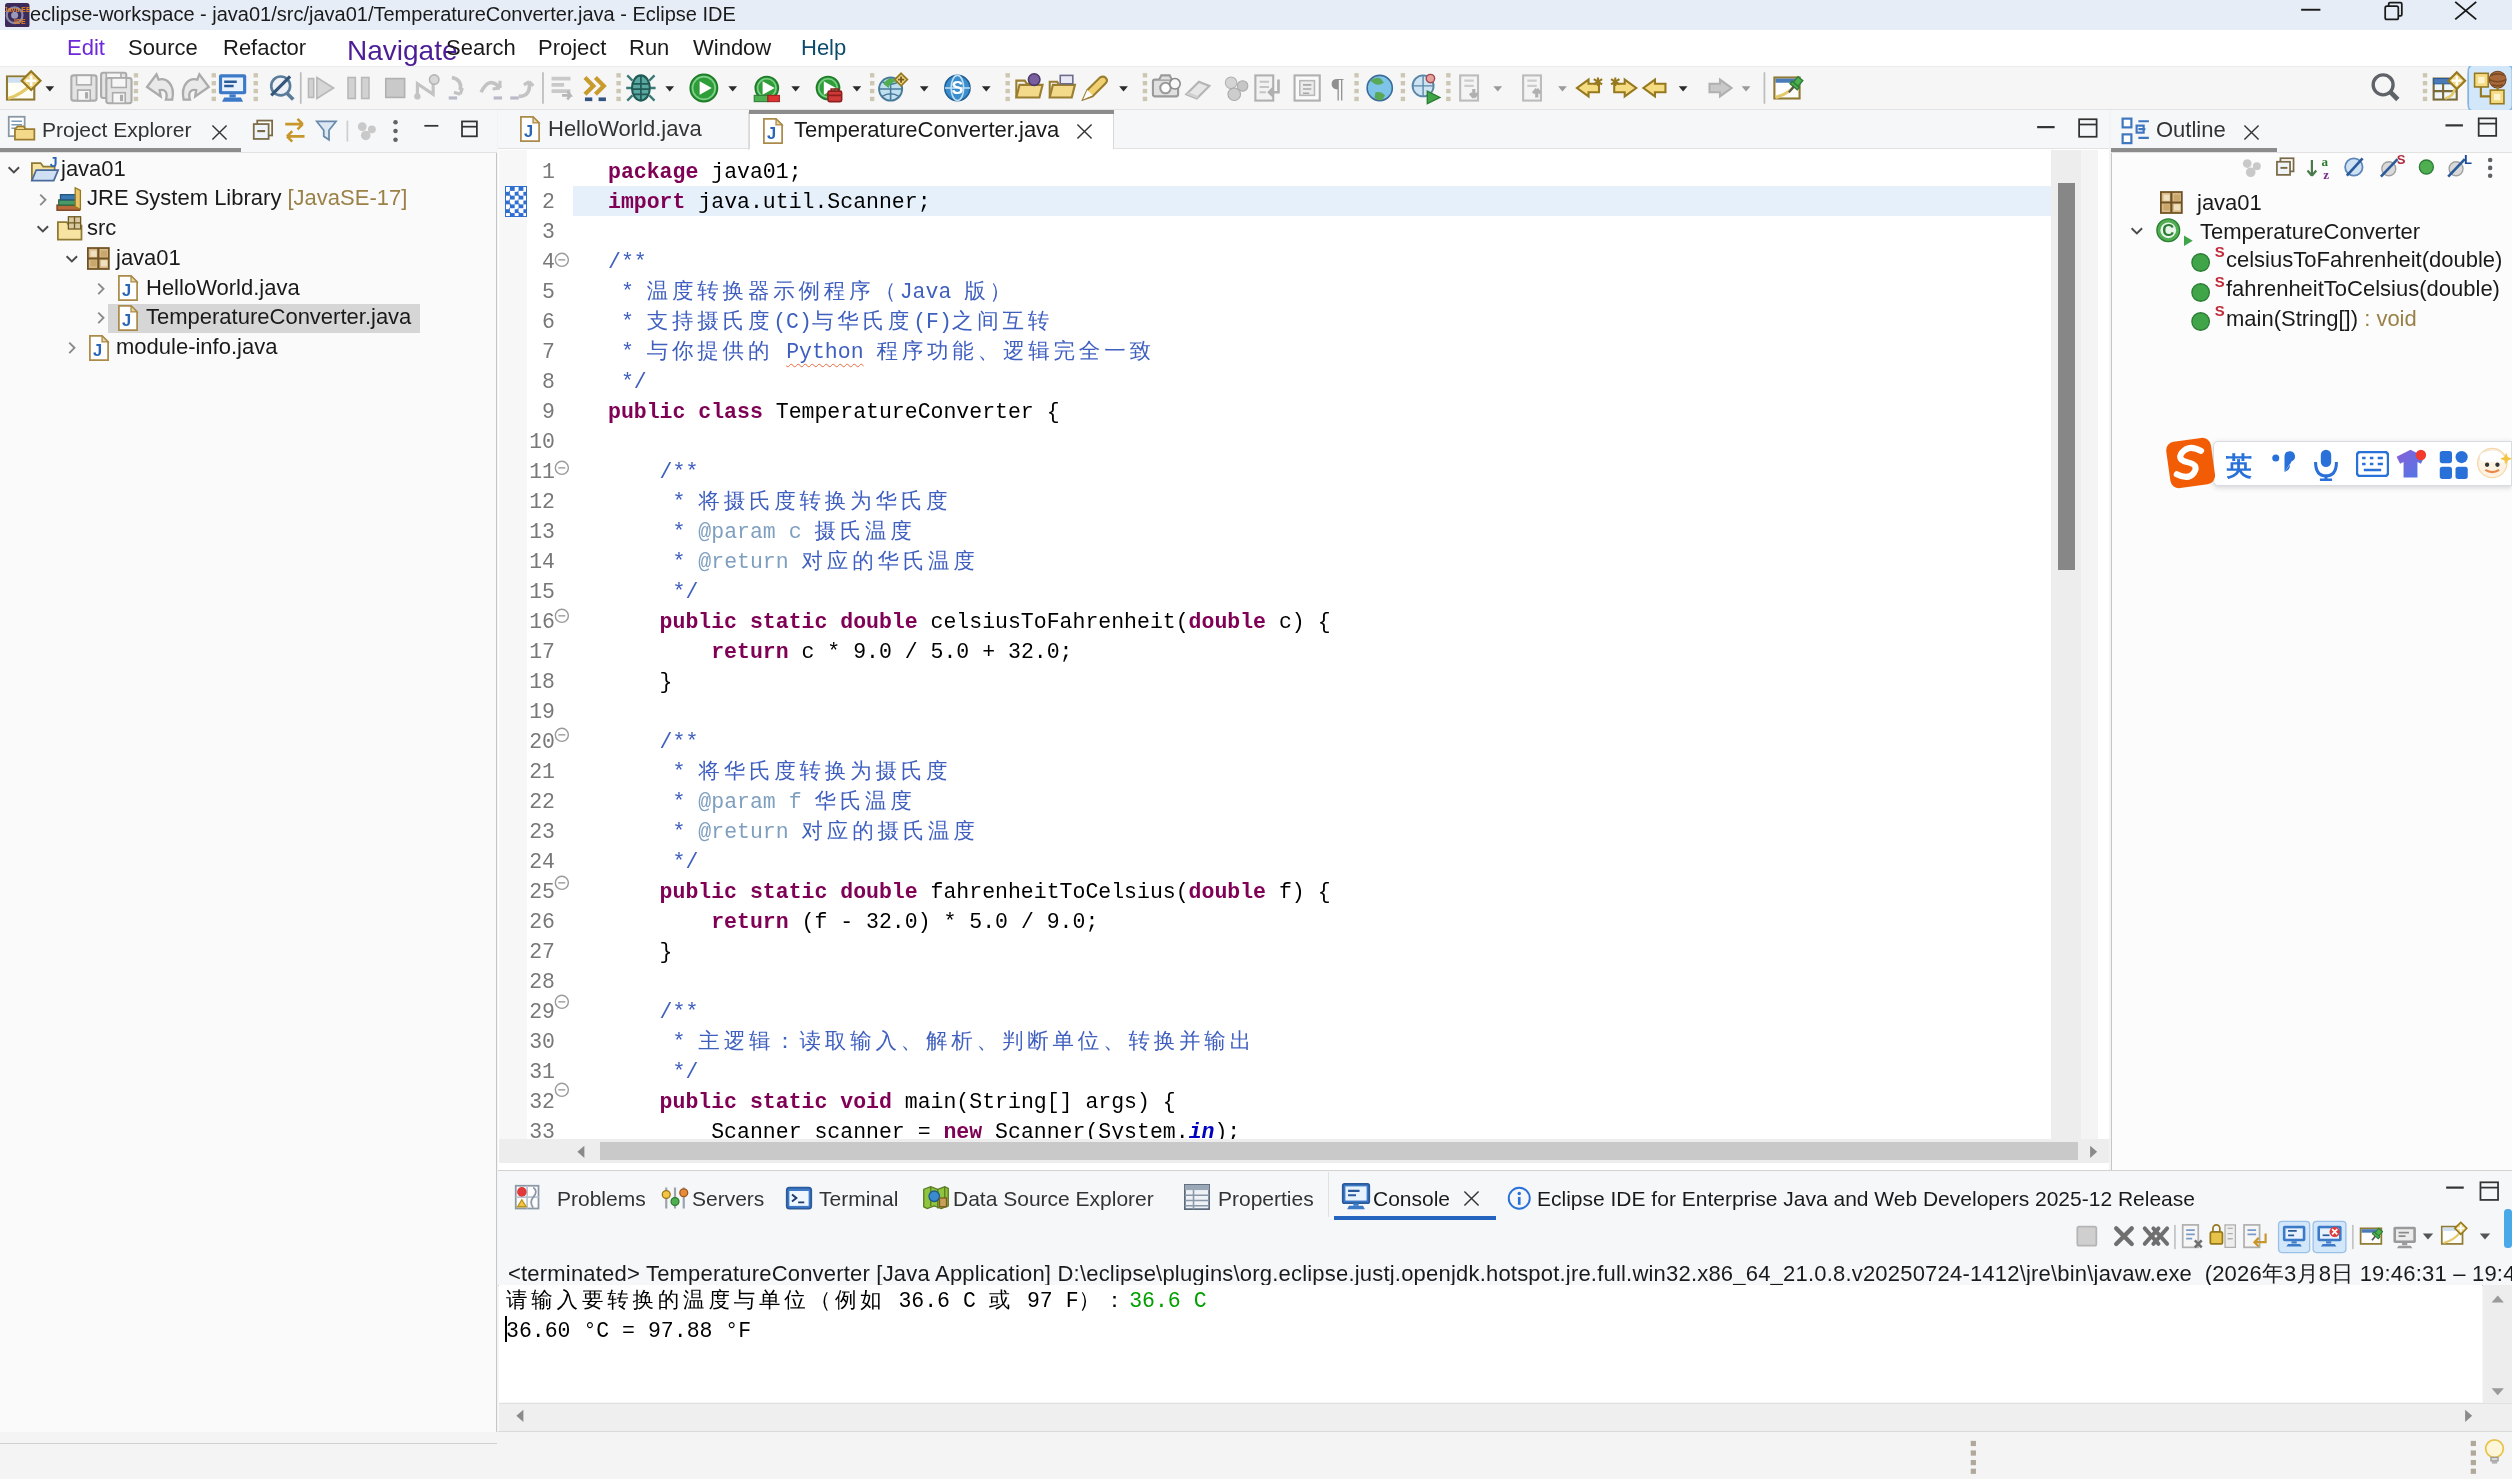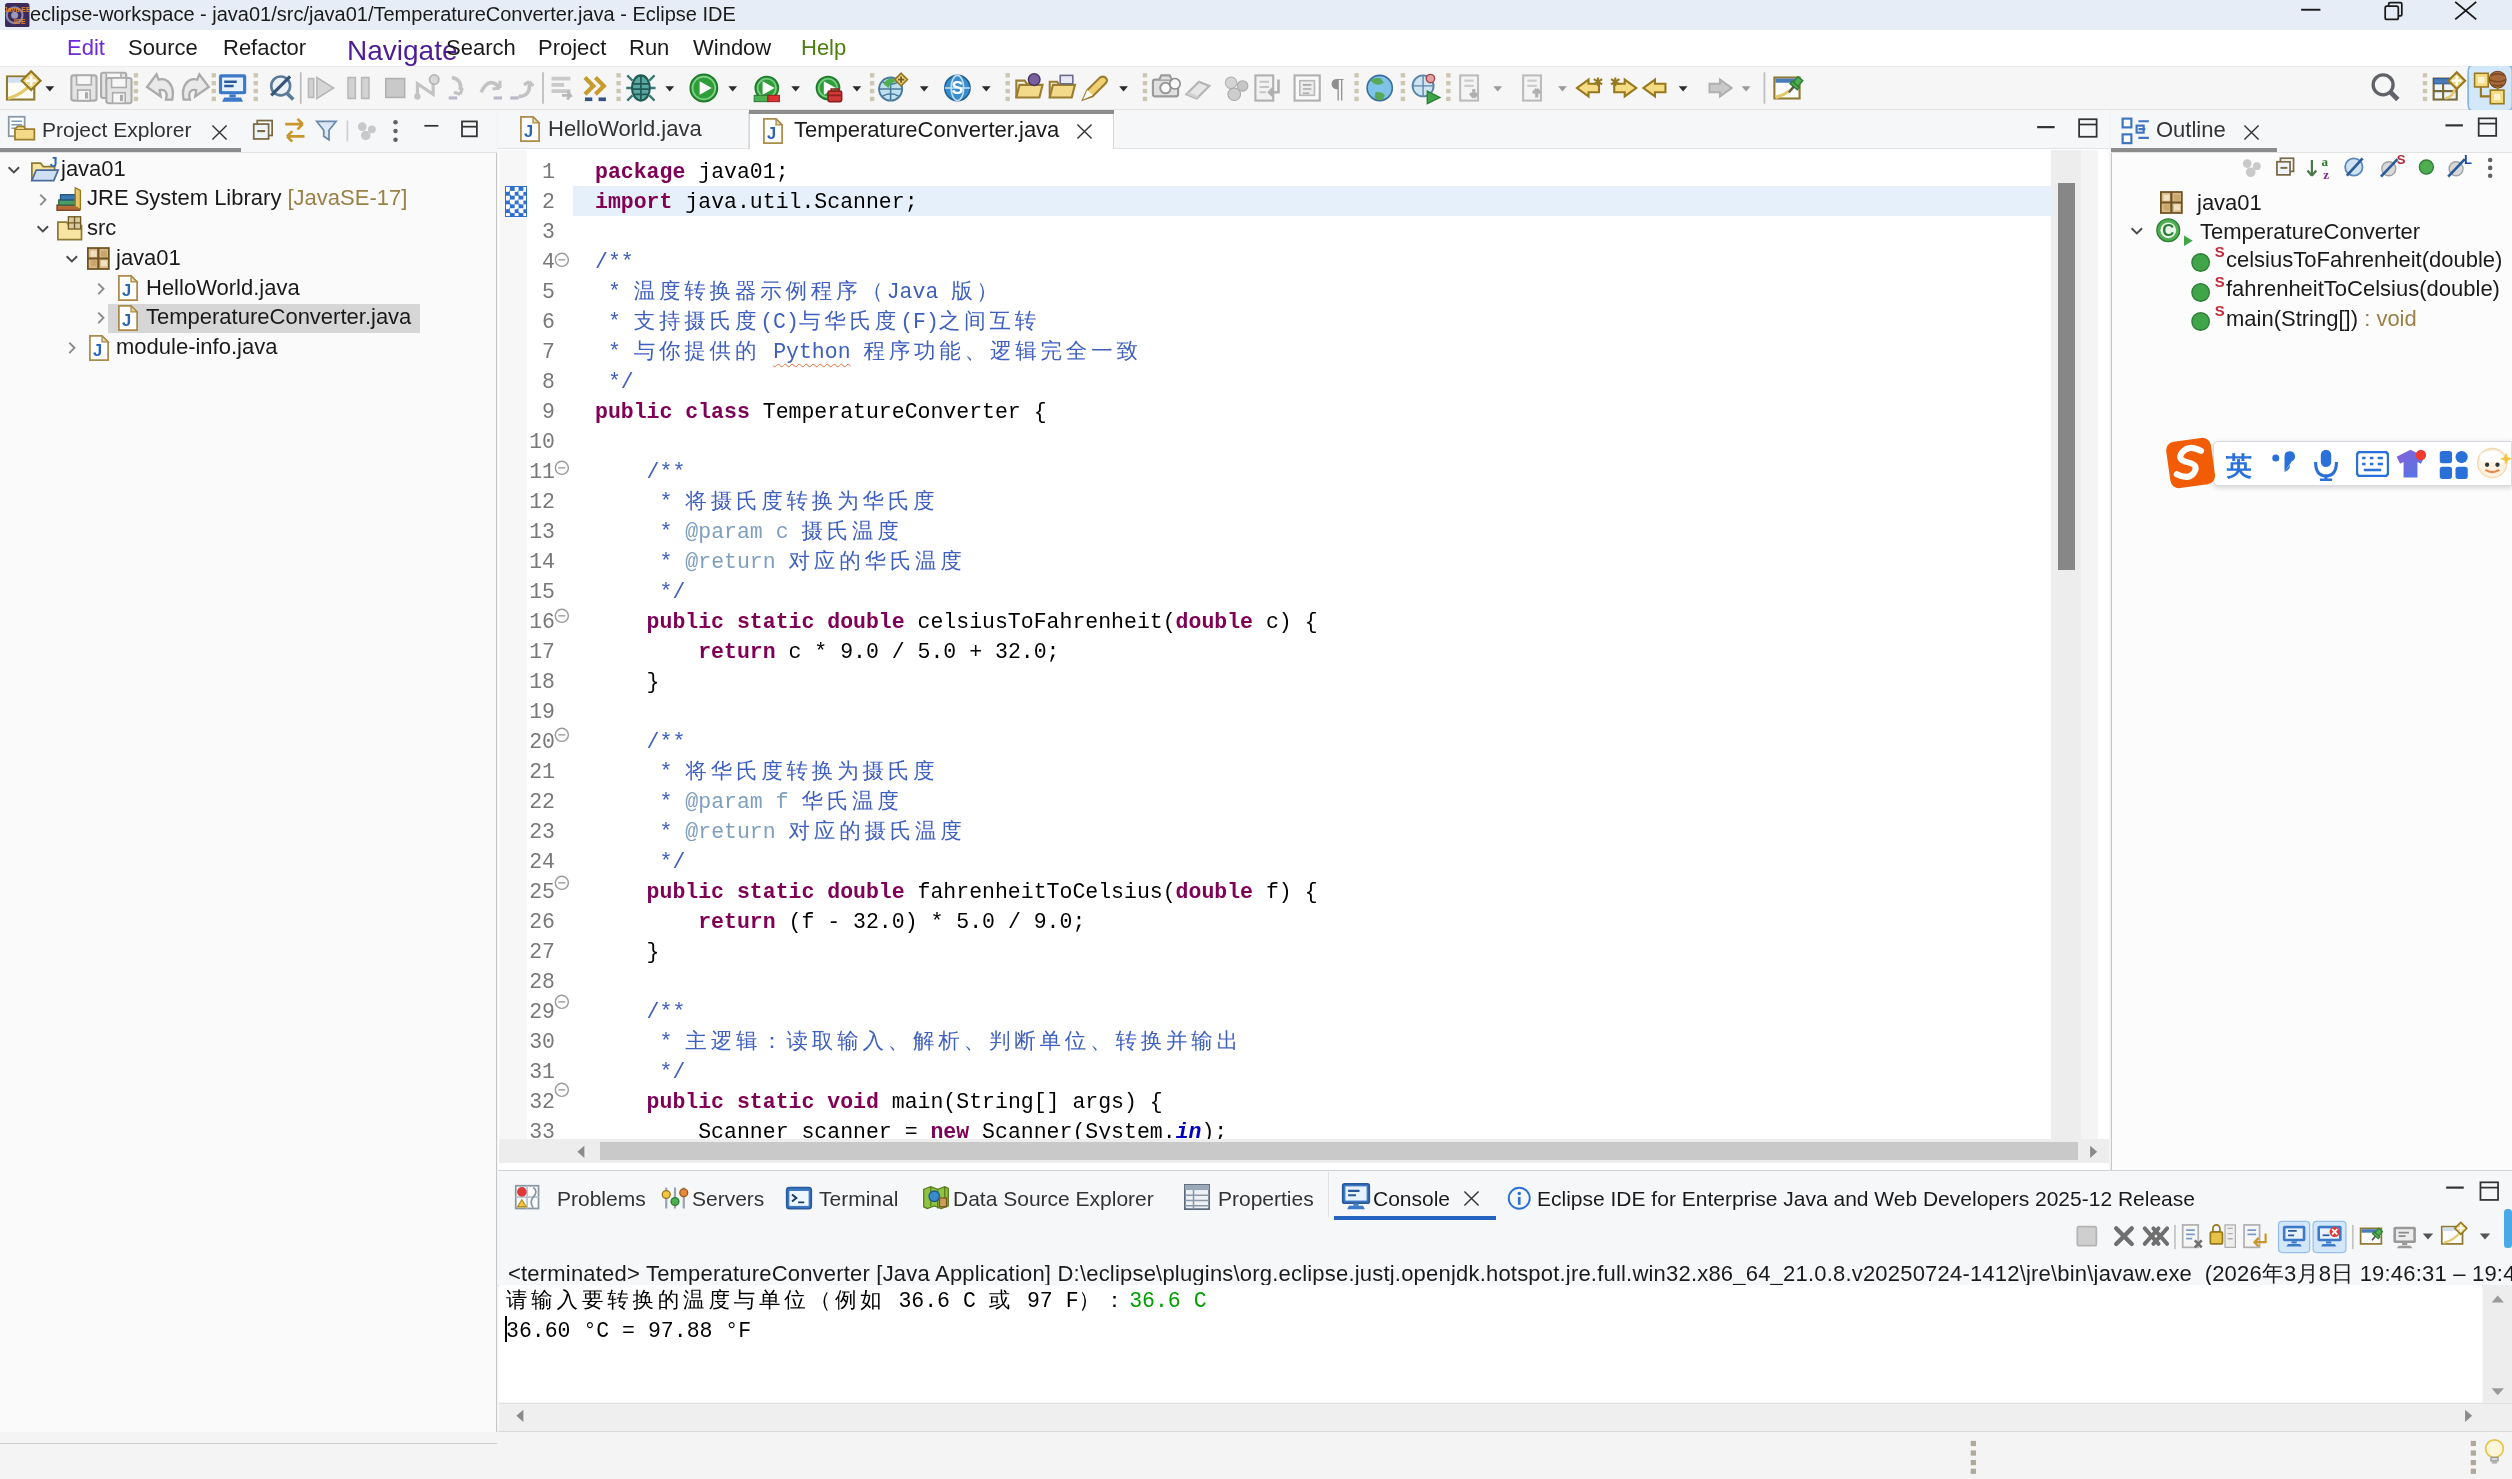--- a/index.html
+++ b/index.html
@@ -31,21 +31,21 @@
 <div class="abs" style="left:0;top:30px;width:2512px;height:36px;background:#fff"></div>
 <div class="abs" style="left:24px;top:35px;font-size:24px;color:#1a1a1a;white-space:pre;margin-top:42px;">File</div>
 <div class="abs" style="left:67px;top:35px;font-size:22px;color:#6d28d9;white-space:pre;">Edit</div>
 <div class="abs" style="left:128px;top:35px;font-size:22px;color:#1a1a1a;white-space:pre;">Source</div>
 <div class="abs" style="left:223px;top:35px;font-size:22px;color:#1a1a1a;white-space:pre;">Refactor</div>
 <div class="abs" style="left:331px;top:35px;font-size:28px;color:#4c1d95;white-space:pre;margin-left:16px;">Navigate</div>
 <div class="abs" style="left:446px;top:35px;font-size:22px;color:#1a1a1a;white-space:pre;">Search</div>
 <div class="abs" style="left:538px;top:35px;font-size:22px;color:#1a1a1a;white-space:pre;">Project</div>
 <div class="abs" style="left:629px;top:35px;font-size:22px;color:#1a1a1a;white-space:pre;">Run</div>
 <div class="abs" style="left:693px;top:35px;font-size:22px;color:#1a1a1a;white-space:pre;">Window</div>
-<div class="abs" style="left:801px;top:35px;font-size:22px;color:#4d7c0f;white-space:pre;">Help</div>
+<div class="abs" style="left:801px;top:35px;font-size:22px;color:#0c4a6e;white-space:pre;">Help</div>
 <div class="abs" style="left:0;top:66px;width:2512px;height:44px;background:#f6f6f6;border-bottom:0.9px solid #e2e2e2"></div>
 <div class="abs" style="left:0;top:66px;width:2512px;height:0.9px;background:#ececec"></div>
 <svg class="abs" style="left:0;top:66px" width="2512" height="44" viewBox="0 0 2873 50">
     <g transform="translate(26,-5.0) scale(1.2)">
       <rect x="-15" y="14" width="26" height="22" fill="#fffef4" stroke="#8f7a33" stroke-width="2"></rect>
 <rect x="-14" y="15" width="24" height="5" fill="#cfe0f2" stroke="none"></rect>
 <path d="M-14,35 q14,-4 22,-14" stroke="#e3c96a" stroke-width="3" fill="none"></path>
 <g transform="translate(8,18)">
         <path d="M0,-9 L9,0 L0,9 L-9,0 Z" fill="#eed78a" stroke="#96781f" stroke-width="2"></path>
         <path d="M0,-5 V5 M-5,0 H5" stroke="#fff" stroke-width="2.4"></path>
@@ -540,21 +540,21 @@
     <path d="M5,9 h8" stroke="#9a9a9a" stroke-width="1.6"></path>
   </svg>
 <svg class="abs" style="left:554px;top:994px" width="15.7" height="15.7" viewBox="0 0 18 18">
     <circle cx="9" cy="9" r="7.5" fill="#fff" stroke="#9a9a9a" stroke-width="1.6"></circle>
     <path d="M5,9 h8" stroke="#9a9a9a" stroke-width="1.6"></path>
   </svg>
 <svg class="abs" style="left:554px;top:1082px" width="15.7" height="15.7" viewBox="0 0 18 18">
     <circle cx="9" cy="9" r="7.5" fill="#fff" stroke="#9a9a9a" stroke-width="1.6"></circle>
     <path d="M5,9 h8" stroke="#9a9a9a" stroke-width="1.6"></path>
   </svg>
-<pre class="abs" style="left:595px;top:157px;font-size:21.5px;line-height:30px;color:#000"><span class="kw">package</span> java01;
+<pre class="abs" style="left:608px;top:157px;font-size:21.5px;line-height:30px;color:#000"><span class="kw">package</span> java01;
 <span class="kw">import</span> java.util.Scanner;
 
 <span class="jd">/**</span>
 <span class="jd"> * <span class="cjk">温度转换器示例程序（</span>Java <span class="cjk">版）</span></span>
 <span class="jd"> * <span class="cjk">支持摄氏度</span>(C)<span class="cjk">与华氏度</span>(F)<span class="cjk">之间互转</span></span>
 <span class="jd"> * <span class="cjk">与你提供的</span> <span style="text-decoration:underline wavy #e86a3a 0.9px;text-underline-offset:5.2px">Python</span> <span class="cjk">程序功能、逻辑完全一致</span></span>
 <span class="jd"> */</span>
 <span class="kw">public class</span> TemperatureConverter {
 
     <span class="jd">/**</span>

